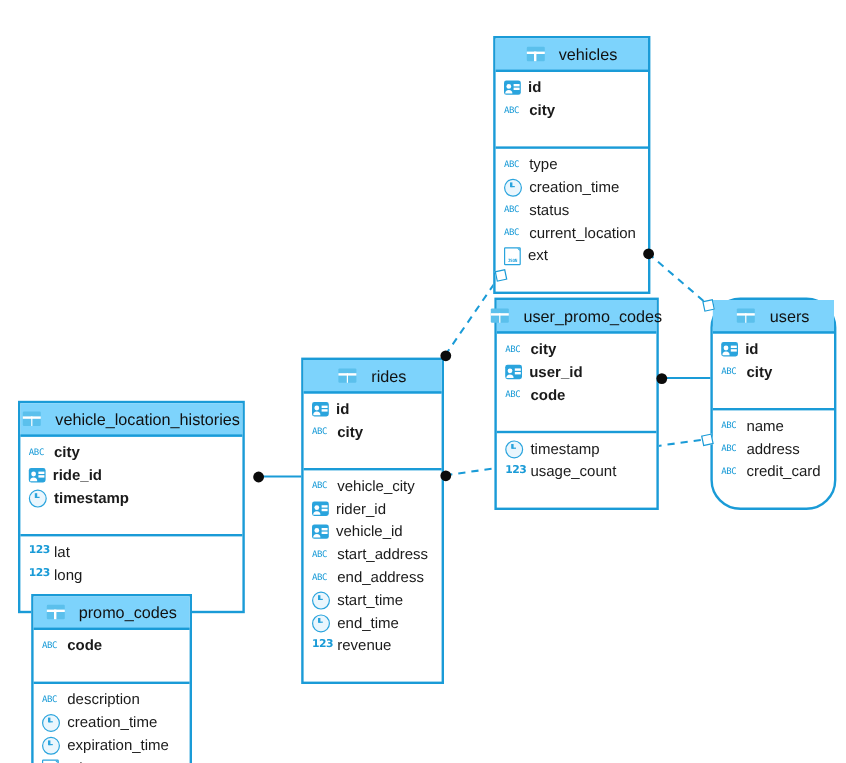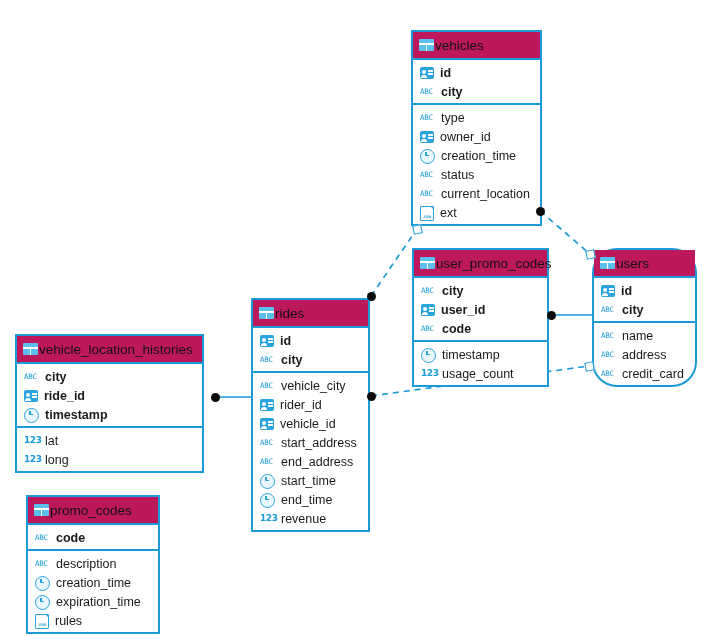--- a/index.html
+++ b/index.html
@@ -14,30 +14,30 @@
 
   .table{
     position:absolute;
     border:2px solid #1a9bd7;
     background:#ffffff;
     box-sizing:border-box;
     z-index:2;
   }
   .thead{
     height:26px;
-    display:flex;align-items:center;
-    gap:1px;
+    display:flex;align-items:center;justify-content:center;
+    gap:12px;
     border-bottom:2px solid #1a9bd7;
-    background:#be185d;
+    background:#7dd3fc;
     padding:0 6px;
   }
   .tname{
     font-size:13.5px;color:#111111;white-space:nowrap;
   }
-  .section{padding:3px 0 2px 0;}
+  .section{padding:3px 0 21px 0;}
   .section.pk{border-bottom:2px solid #1a9bd7;}
   .col{
     display:flex;align-items:center;gap:6px;
     height:19px;padding:0 6px 0 7px;
     font-size:12.5px;color:#1a1a1a;white-space:nowrap;
   }
   .col.key{font-weight:bold;}
 
   
   .ico{width:15px;height:15px;flex:0 0 15px;position:relative;display:inline-block;}
@@ -116,26 +116,20 @@
           </div>
           <div class="col key">
             <span class="ico ico-abc">ABC</span>
             <span>city</span>
           </div>
         </div>
         <div class="section">
           <div class="col">
             <span class="ico ico-abc">ABC</span>
             <span>type</span>
-          </div>
-          <div class="col">
-            <span class="ico-uuid">
-              <i></i>
-            </span>
-            <span>owner_id</span>
           </div>
           <div class="col">
             <span class="ico-clock"></span>
             <span>creation_time</span>
           </div>
           <div class="col">
             <span class="ico ico-abc">ABC</span>
             <span>status</span>
           </div>
           <div class="col">

